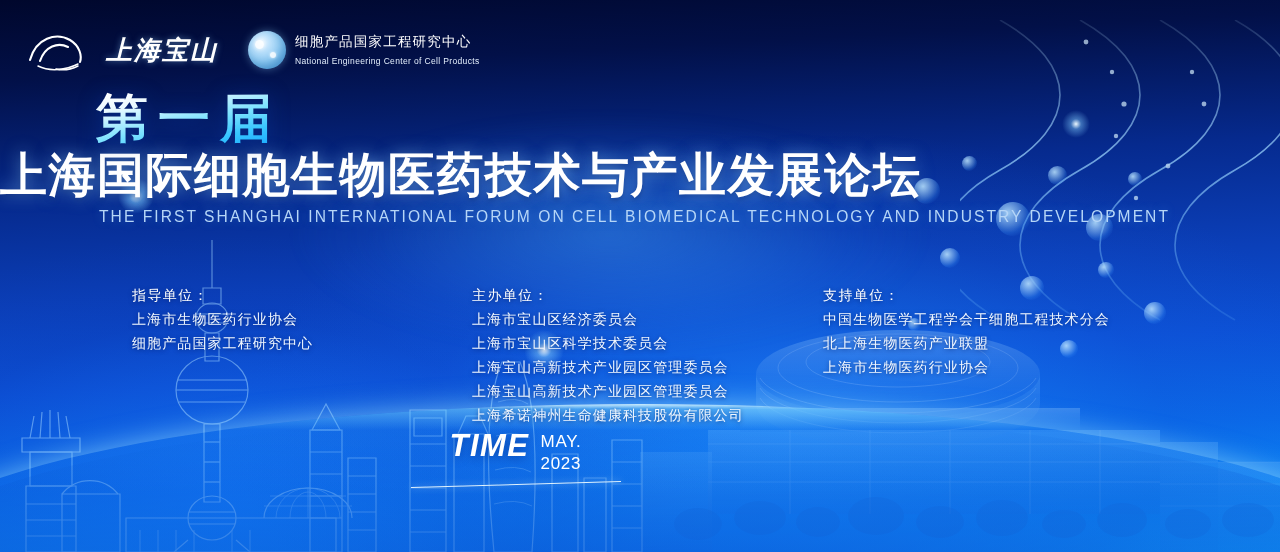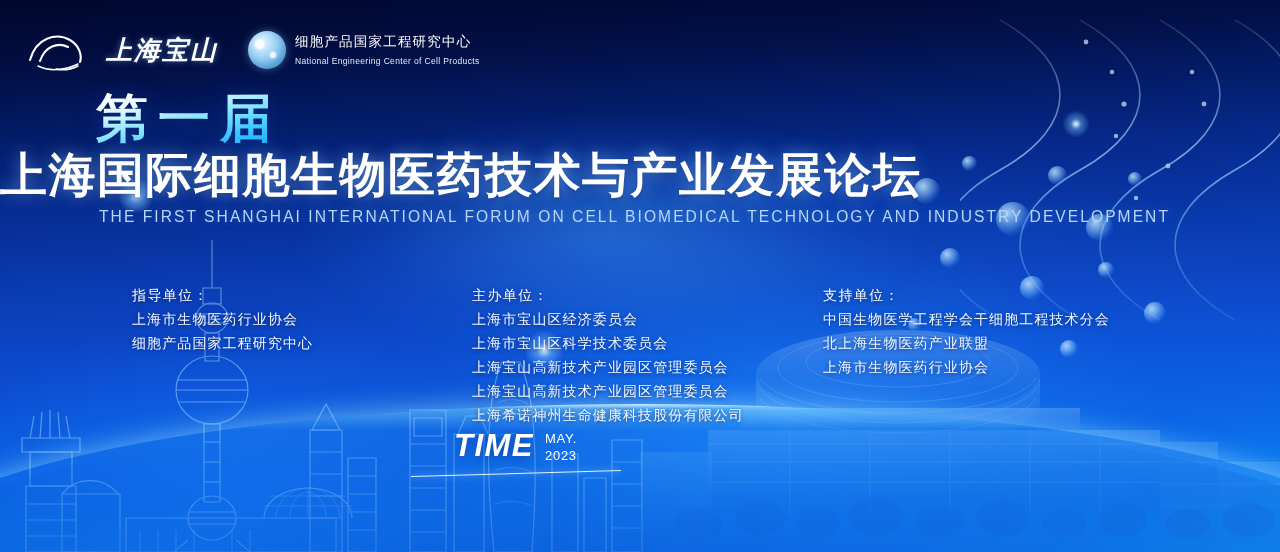--- a/index.html
+++ b/index.html
@@ -105,21 +105,21 @@
     text-shadow:0 1px 4px rgba(3,28,100,.7); }
   .org-item { font-size:14px; color:#f2f8ff; letter-spacing:1.1px; line-height:24px; white-space:nowrap;
     text-shadow:0 1px 4px rgba(3,28,100,.7); }
 
   
   .timeblock { position:absolute; left:0; top:430px; width:1031px; z-index:7; text-align:center; }
   .time-row { display:inline-flex; align-items:flex-start; gap:11px; }
   .time-word { font-size:31px; font-weight:700; font-style:italic; color:#ffffff; letter-spacing:1.5px;
     line-height:1; text-shadow:0 2px 8px rgba(4,40,130,.55); }
   .time-date { text-align:left; margin-top:1px; }
-  .time-date span { display:block; font-size:13px; color:#ffffff; letter-spacing:.7px; line-height:1.28; }
+  .time-date span { display:block; font-size:17px; color:#ffffff; letter-spacing:.7px; line-height:1.28; }
   .time-rule { width:210px; height:0; margin:9px auto 0;
     border-top:1.6px solid rgba(235,250,255,.95);
     transform:rotate(-1.6deg);
     box-shadow:0 0 7px rgba(190,235,255,.8); }
   .place { margin-top:9px; font-family:"Liberation Sans", sans-serif; font-weight:700; font-style:italic;
     font-size:30px; letter-spacing:3px; color:#ffffff;
     text-shadow:0 2px 10px rgba(4,45,140,.6), 0 0 18px rgba(160,220,255,.35); }
 </style>
 </head>
 <body>

